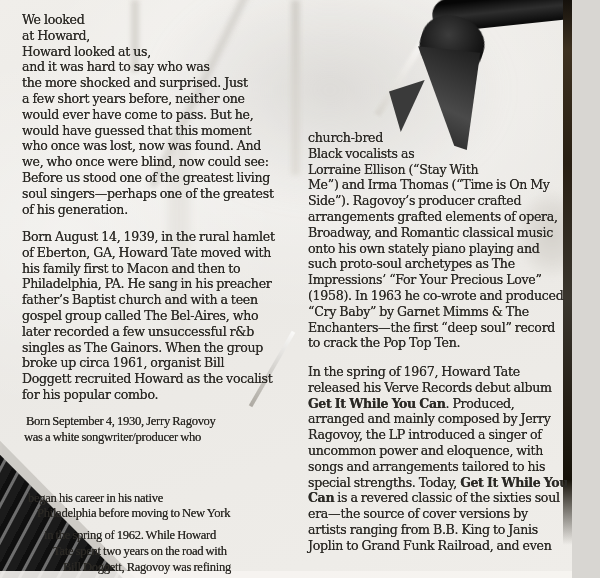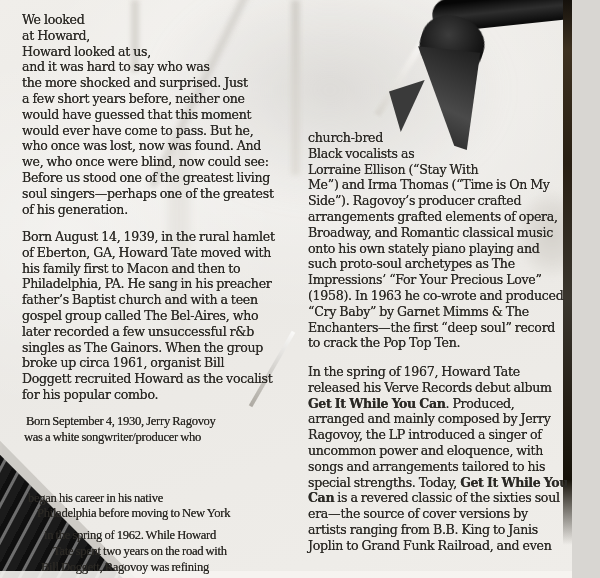--- a/index.html
+++ b/index.html
@@ -60,21 +60,21 @@
   .p-l3{top:414px;font-family:Liberation Serif, serif;}
   .p-r1{top:130px;}
   .p-r2{top:364px;}
   
   .p-l3 .line:nth-child(1){margin-left:4px;}
   .p-l3 .line:nth-child(2){margin-left:2px;}
   .p-l3 .line:nth-child(3){margin-left:6px;margin-top:45px;}
   .p-l3 .line:nth-child(4){margin-left:15px;}
   .p-l3 .line:nth-child(5){margin-left:22px;margin-top:6px;}
   .p-l3 .line:nth-child(6){margin-left:31px;}
-  .p-l3 .line:nth-child(7){margin-left:19px;}
+  .p-l3 .line:nth-child(7){margin-left:41px;}
   .p-l3 .line:nth-child(8){margin-left:48px;}
   .p-l3 .line:nth-child(9){margin-left:57px;}
 </style>
 </head>
 <body>
 
 <div class="page">
 
   <div class="bg ghost-wash-top"></div>
   <div class="bg ghost-diagonal-edge"></div>
@@ -96,22 +96,22 @@
   <div class="bg right-edge-strip"></div>
   <div class="bg bottom-white-strip"></div>
 
   <div class="para col-left p-l1">
       <div class="line"><span>We looked</span></div>
       <div class="line"><span>at Howard,</span></div>
       <div class="line"><span>Howard looked at us,</span></div>
       <div class="line"><span>and it was hard to say who was</span></div>
       <div class="line"><span>the more shocked and surprised. Just</span></div>
       <div class="line"><span>a few short years before, neither one</span></div>
+      <div class="line"><span>would ever have come to pass. But he,</span></div>
       <div class="line"><span>would have guessed that this moment</span></div>
-      <div class="line"><span>would ever have come to pass. But he,</span></div>
       <div class="line"><span>who once was lost, now was found. And</span></div>
       <div class="line"><span>we, who once were blind, now could see:</span></div>
       <div class="line"><span>Before us stood one of the greatest living</span></div>
       <div class="line"><span>soul singers—perhaps one of the greatest</span></div>
       <div class="line"><span>of his generation.</span></div>
     </div>
   <div class="para col-left p-l2">
       <div class="line"><span>Born August 14, 1939, in the rural hamlet</span></div>
       <div class="line"><span>of Eberton, GA, Howard Tate moved with</span></div>
       <div class="line"><span>his family first to Macon and then to</span></div>

